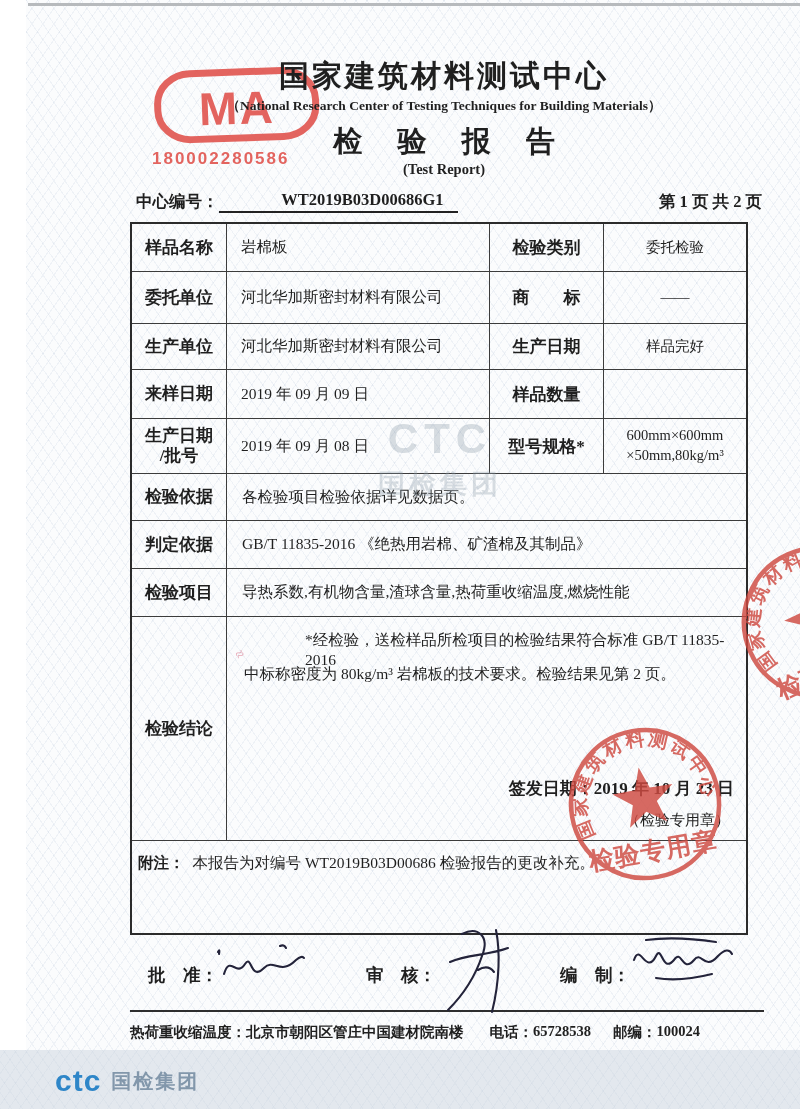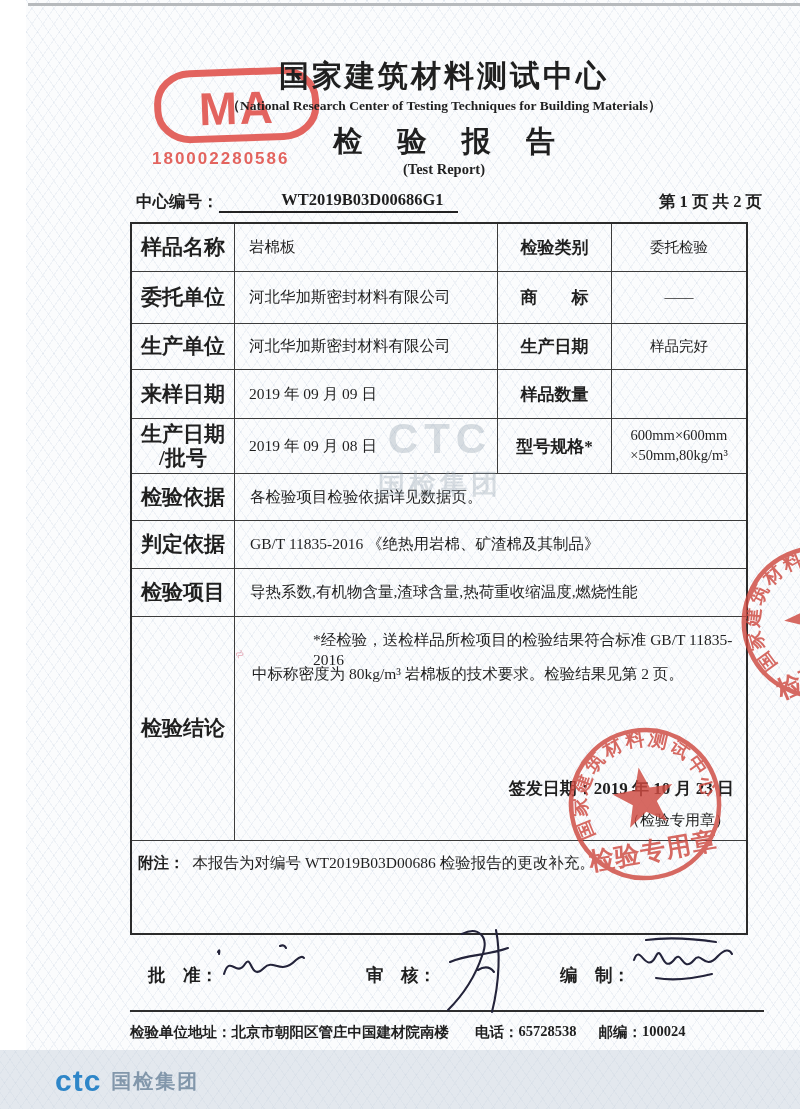--- a/index.html
+++ b/index.html
@@ -27,21 +27,21 @@
   .center-spacer { flex:1; }
 
   
   .ma-stamp { left:148px; top:64px; opacity:0.88; }
 
   
   .report-table { left:130px; top:222px; width:618px; border:2px solid #2b2b2b; box-sizing:border-box; background:rgba(255,255,255,0.0); }
   .t-row { display:flex; border-bottom:1px solid #3c3c3c; box-sizing:border-box; }
   .t-row:last-child { border-bottom:none; }
   .cell { box-sizing:border-box; display:flex; align-items:center; }
-  .t-label  { width:103px; justify-content:center; text-align:center; font-weight:700; font-size:21px; border-right:1px solid #3c3c3c; flex-direction:column; line-height:1.15; }
+  .t-label  { width:95px; justify-content:center; text-align:center; font-weight:700; font-size:17px; border-right:1px solid #3c3c3c; flex-direction:column; line-height:1.15; }
   .t-value  { width:263px; padding-left:14px; font-size:15.5px; border-right:1px solid #3c3c3c; }
   .t-label2 { width:114px; justify-content:center; text-align:center; font-weight:700; font-size:17px; border-right:1px solid #3c3c3c; }
   .t-value2 { flex:1; justify-content:center; text-align:center; font-size:14.5px; flex-direction:column; line-height:1.35; }
   .t-full   { flex:1; padding-left:15px; font-size:15.5px; }
   .concl-body { flex:1; position:relative; font-size:15.5px; }
   .concl-l1 { position:absolute; left:30px; top:13px; right:6px;margin-left:48px; }
   .concl-l2 { position:absolute; left:17px; top:47px; right:6px; }
   .sign-date { position:absolute; top:160px; right:12px; font-size:17px; font-weight:700; }
   .seal-note { position:absolute; top:194px; right:16px; font-size:15px; }
   .note-row { padding:12px 6px; font-size:15.5px; align-items:flex-start; }
@@ -193,21 +193,21 @@
     <path d="M24 12 C40 4 52 14 44 34 C36 58 22 76 10 88 M12 40 C30 32 48 34 70 26 M58 8 C62 28 62 58 54 90 M40 48 q10 -6 16 2"></path>
   </svg>
 
   <div class="abs sig-label" style="left:560px; top:963px;">编　制：</div>
   <svg class="abs sig-svg z-top" style="left:626px; top:932px;" width="112" height="58" viewBox="0 0 112 58">
     <path d="M8 28 C14 10 20 44 30 24 C36 12 36 42 48 28 C56 16 56 42 68 28 C76 18 78 40 92 24 Q102 14 106 22 M20 8 q30 -4 70 2 M30 46 q24 4 56 -4"></path>
   </svg>
 
   <div class="abs footer-line"></div>
   <div class="abs footer-text">
-    <span>检验单位地址：</span>
+    <span>热荷重收缩温度：</span>
     <span>北京市朝阳区管庄中国建材院南楼</span>
     <span class="f-gap1">电话：</span>
     <span>65728538</span>
     <span class="f-gap2">邮编：</span>
     <span>100024</span>
   </div>
 
   <div class="abs brand">
     <span class="brand-logo">ctc</span>
     <span class="brand-name">国检集团</span>

